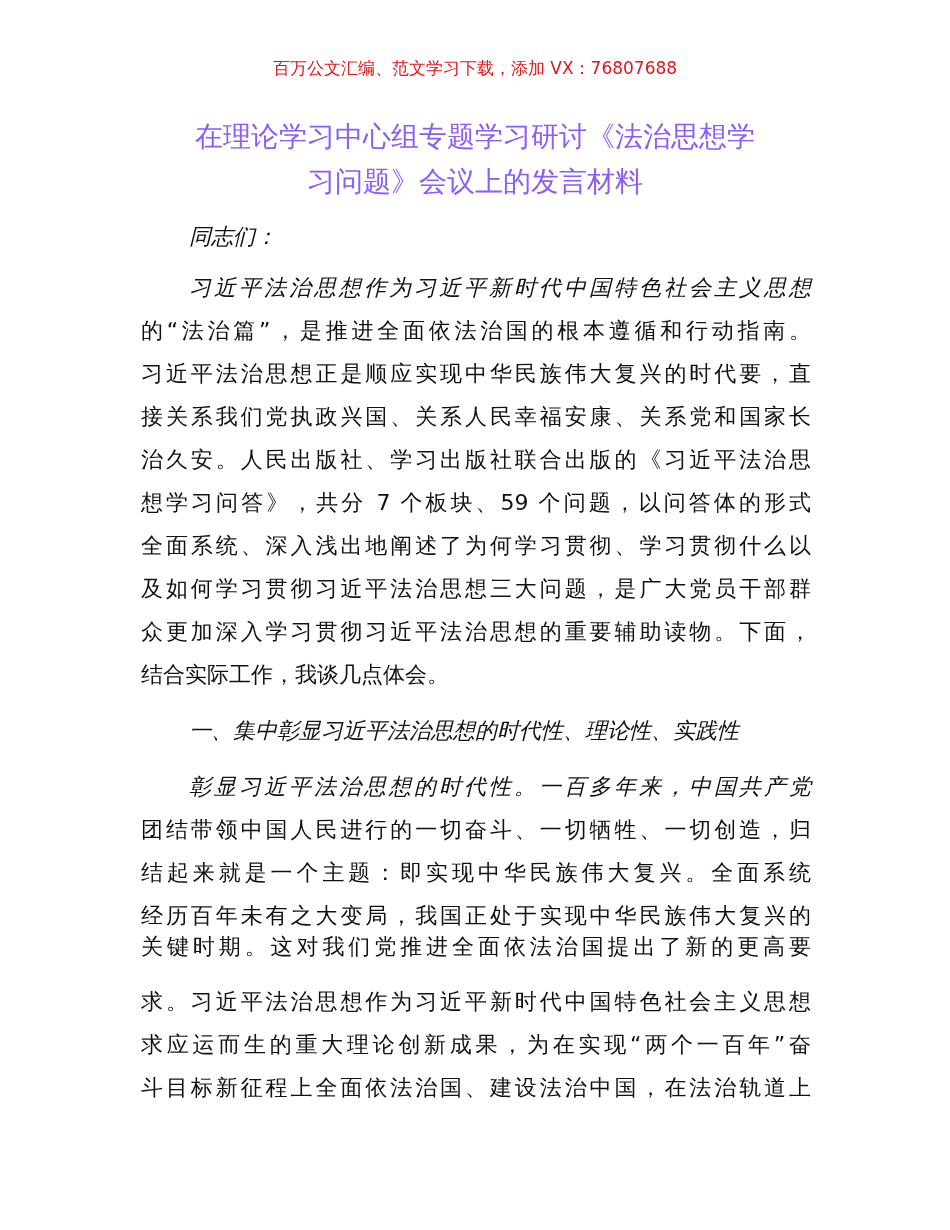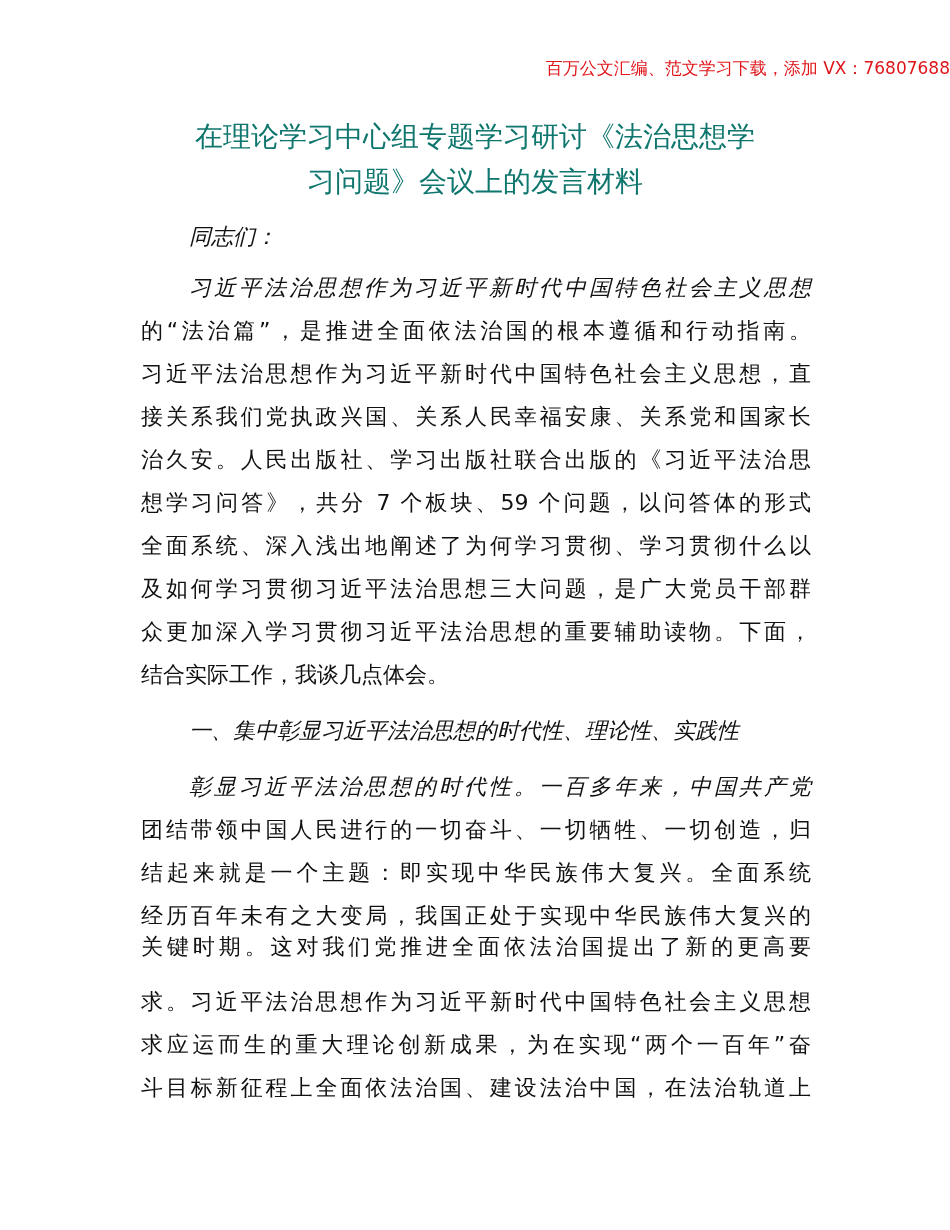--- a/index.html
+++ b/index.html
@@ -1,42 +1,42 @@
 <!DOCTYPE html>
 <html><head>
   <meta charset="utf-8">
   <style>
     html, body { margin: 0; padding: 0; background: #ffffff; }
     body { width: 950px; height: 1230px; position: relative; overflow: hidden;
            font-family: "DejaVu Sans", "Liberation Sans", sans-serif; color: #111111; }
-    .header { position: absolute; top: 57px; left: 0; width: 950px; text-align: right;
+    .header { position: absolute; top: 57px; left: 0; width: 950px; text-align: center;
               font-size: 17px; color: #e0161b; white-space: nowrap; }
     .title { position: absolute; left: 0; width: 950px; text-align: center;
-             font-size: 28px; color: #0f766e; white-space: nowrap; letter-spacing: 0px; }
+             font-size: 28px; color: #8b5cf6; white-space: nowrap; letter-spacing: 0px; }
     .line { position: absolute; left: 141px; width: 670px; font-size: 22px; white-space: nowrap;
             color: #111; line-height: 30px; text-align: justify; text-align-last: justify; }
     .line.last { text-align-last: left; }
     .line.indent { left: 189px; width: 622px; font-style: italic; }
   </style>
 </head>
 <body>
 
 <div class="header">百万公文汇编、范文学习下载，添加 VX：76807688</div>
 
 <div>
   <div class="title" style="top:118px">在理论学习中心组专题学习研讨《法治思想学</div>
   <div class="title" style="top:163px">习问题》会议上的发言材料</div>
 </div>
 
 <div class="line indent last" style="top:222px">同志们：</div>
 
 <div>
   <div class="line indent" style="top:273px">习近平法治思想作为习近平新时代中国特色社会主义思想</div>
   <div class="line" style="top:316px">的“法治篇”，是推进全面依法治国的根本遵循和行动指南。</div>
-  <div class="line" style="top:359px">习近平法治思想作为习近平新时代中国特色社会主义思想，直</div>
+  <div class="line" style="top:359px">习近平法治思想正是顺应实现中华民族伟大复兴的时代要，直</div>
   <div class="line" style="top:402px">接关系我们党执政兴国、关系人民幸福安康、关系党和国家长</div>
   <div class="line" style="top:445px">治久安。人民出版社、学习出版社联合出版的《习近平法治思</div>
   <div class="line" style="top:488px">想学习问答》，共分 7 个板块、59 个问题，以问答体的形式</div>
   <div class="line" style="top:531px">全面系统、深入浅出地阐述了为何学习贯彻、学习贯彻什么以</div>
   <div class="line" style="top:574px">及如何学习贯彻习近平法治思想三大问题，是广大党员干部群</div>
   <div class="line" style="top:617px">众更加深入学习贯彻习近平法治思想的重要辅助读物。下面，</div>
   <div class="line last" style="top:660px">结合实际工作，我谈几点体会。</div>
 </div>
 
 <div class="line indent last" style="top:716px">一、集中彰显习近平法治思想的时代性、理论性、实践性</div>

